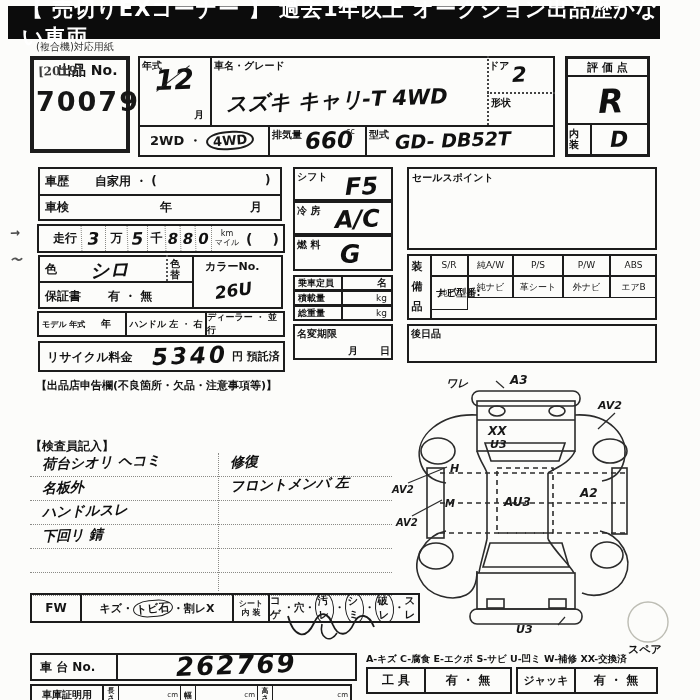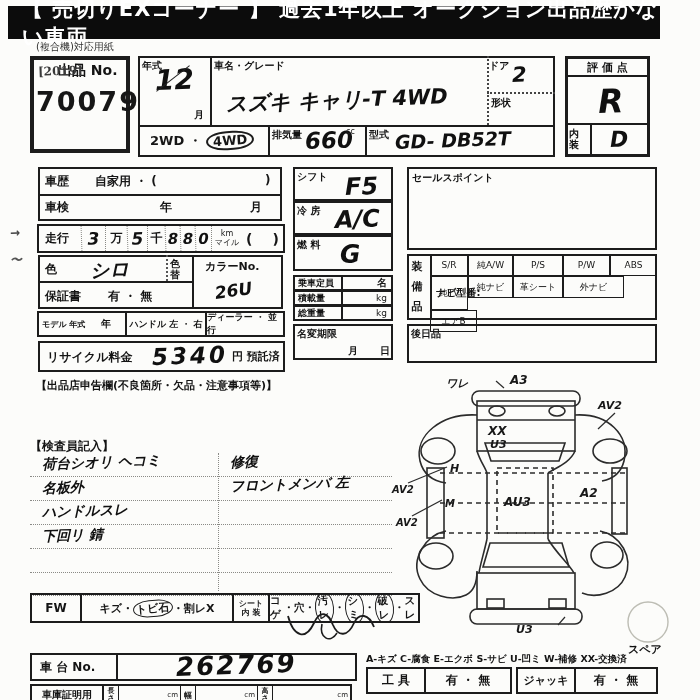--- a/index.html
+++ b/index.html
@@ -75,21 +75,21 @@
   <div class="box" style="left:38px;top:167px;width:244px;height:54px;"></div>
   <div class="abs" style="left:38px;top:194px;width:244px;height:0;border-top:2px solid #1c1c1c;"></div>
   <div class="abs lbl" style="left:45px;top:173px;font-size:12px;">車歴</div>
   <div class="abs" style="left:95px;top:173px;font-size:12px;font-weight:bold;">自家用 ・ (</div>
   <div class="abs" style="left:265px;top:173px;font-size:12px;font-weight:bold;">)</div>
   <div class="abs lbl" style="left:45px;top:199px;font-size:12px;">車検</div>
   <div class="abs lbl" style="left:160px;top:199px;font-size:12px;">年</div>
   <div class="abs lbl" style="left:250px;top:199px;font-size:12px;">月</div>
 
   <div class="box" style="left:37px;top:224px;width:248px;height:29px;display:flex;">
-    <div class="cell lbl" style="width:42px;padding-left:6px;font-size:12px;">走行</div>
+    <div class="cell lbl" style="width:42px;padding-left:14px;font-size:12px;">走行</div>
     <div class="cell vdot hand" style="width:24px;justify-content:center;font-size:17px;">3</div>
     <div class="cell vdot" style="width:22px;justify-content:center;font-size:12px;font-weight:bold;">万</div>
     <div class="cell vdot hand" style="width:20px;justify-content:center;font-size:17px;">5</div>
     <div class="cell vdot" style="width:18px;justify-content:center;font-size:12px;font-weight:bold;">千</div>
     <div class="cell vdot hand" style="width:15px;justify-content:center;font-size:15px;">8</div>
     <div class="cell vdot hand" style="width:15px;justify-content:center;font-size:15px;">8</div>
     <div class="cell vdot hand" style="width:16px;justify-content:center;font-size:15px;">0</div>
     <div class="vdot" style="width:30px;text-align:center;font-size:8px;line-height:9px;padding-top:3px;">
       <div>km</div>
       <div>マイル</div>
@@ -163,21 +163,21 @@
   <div class="abs" style="left:430px;top:254px;width:0;height:66px;border-left:2px solid #1c1c1c;"></div>
   <div class="abs" style="left:430px;top:254px;width:227px;height:44px;display:flex;flex-wrap:wrap;">
     <div class="cell" style="width:38px;height:22px;justify-content:center;font-size:9px;border:1px solid #1c1c1c;box-sizing:border-box;">S/R</div>
     <div class="cell" style="width:45px;height:22px;justify-content:center;font-size:9px;border:1px solid #1c1c1c;box-sizing:border-box;">純A/W</div>
     <div class="cell" style="width:50px;height:22px;justify-content:center;font-size:9px;border:1px solid #1c1c1c;box-sizing:border-box;">P/S</div>
     <div class="cell" style="width:47px;height:22px;justify-content:center;font-size:9px;border:1px solid #1c1c1c;box-sizing:border-box;">P/W</div>
     <div class="cell" style="width:47px;height:22px;justify-content:center;font-size:9px;border:1px solid #1c1c1c;box-sizing:border-box;">ABS</div>
     <div class="cell" style="width:38px;height:34px;justify-content:center;font-size:9px;border:1px solid #1c1c1c;box-sizing:border-box;">純TV</div>
     <div class="cell" style="width:45px;height:22px;justify-content:center;font-size:9px;border:1px solid #1c1c1c;box-sizing:border-box;">純ナビ</div>
     <div class="cell" style="width:50px;height:22px;justify-content:center;font-size:9px;border:1px solid #1c1c1c;box-sizing:border-box;">革シート</div>
-    <div class="cell" style="width:61px;height:22px;justify-content:center;font-size:9px;border:1px solid #1c1c1c;box-sizing:border-box;">外ナビ</div>
+    <div class="cell" style="width:47px;height:22px;justify-content:center;font-size:9px;border:1px solid #1c1c1c;box-sizing:border-box;">外ナビ</div>
     <div class="cell" style="width:47px;height:22px;justify-content:center;font-size:9px;border:1px solid #1c1c1c;box-sizing:border-box;">エアB</div>
   </div>
   <div class="abs lbl" style="left:436px;top:286px;font-size:10px;">ナビ型番:</div>
 
   <div class="box" style="left:407px;top:324px;width:250px;height:39px;"></div>
   <div class="abs lbl small" style="left:411px;top:327px;">後日品</div>
 
   <div class="abs lbl" style="left:30px;top:438px;font-size:12px;">【検査員記入】</div>
   <div class="abs" style="left:30px;top:453px;width:362px;height:138px;">
     <div class="dotline" style="height:23px;"></div>

